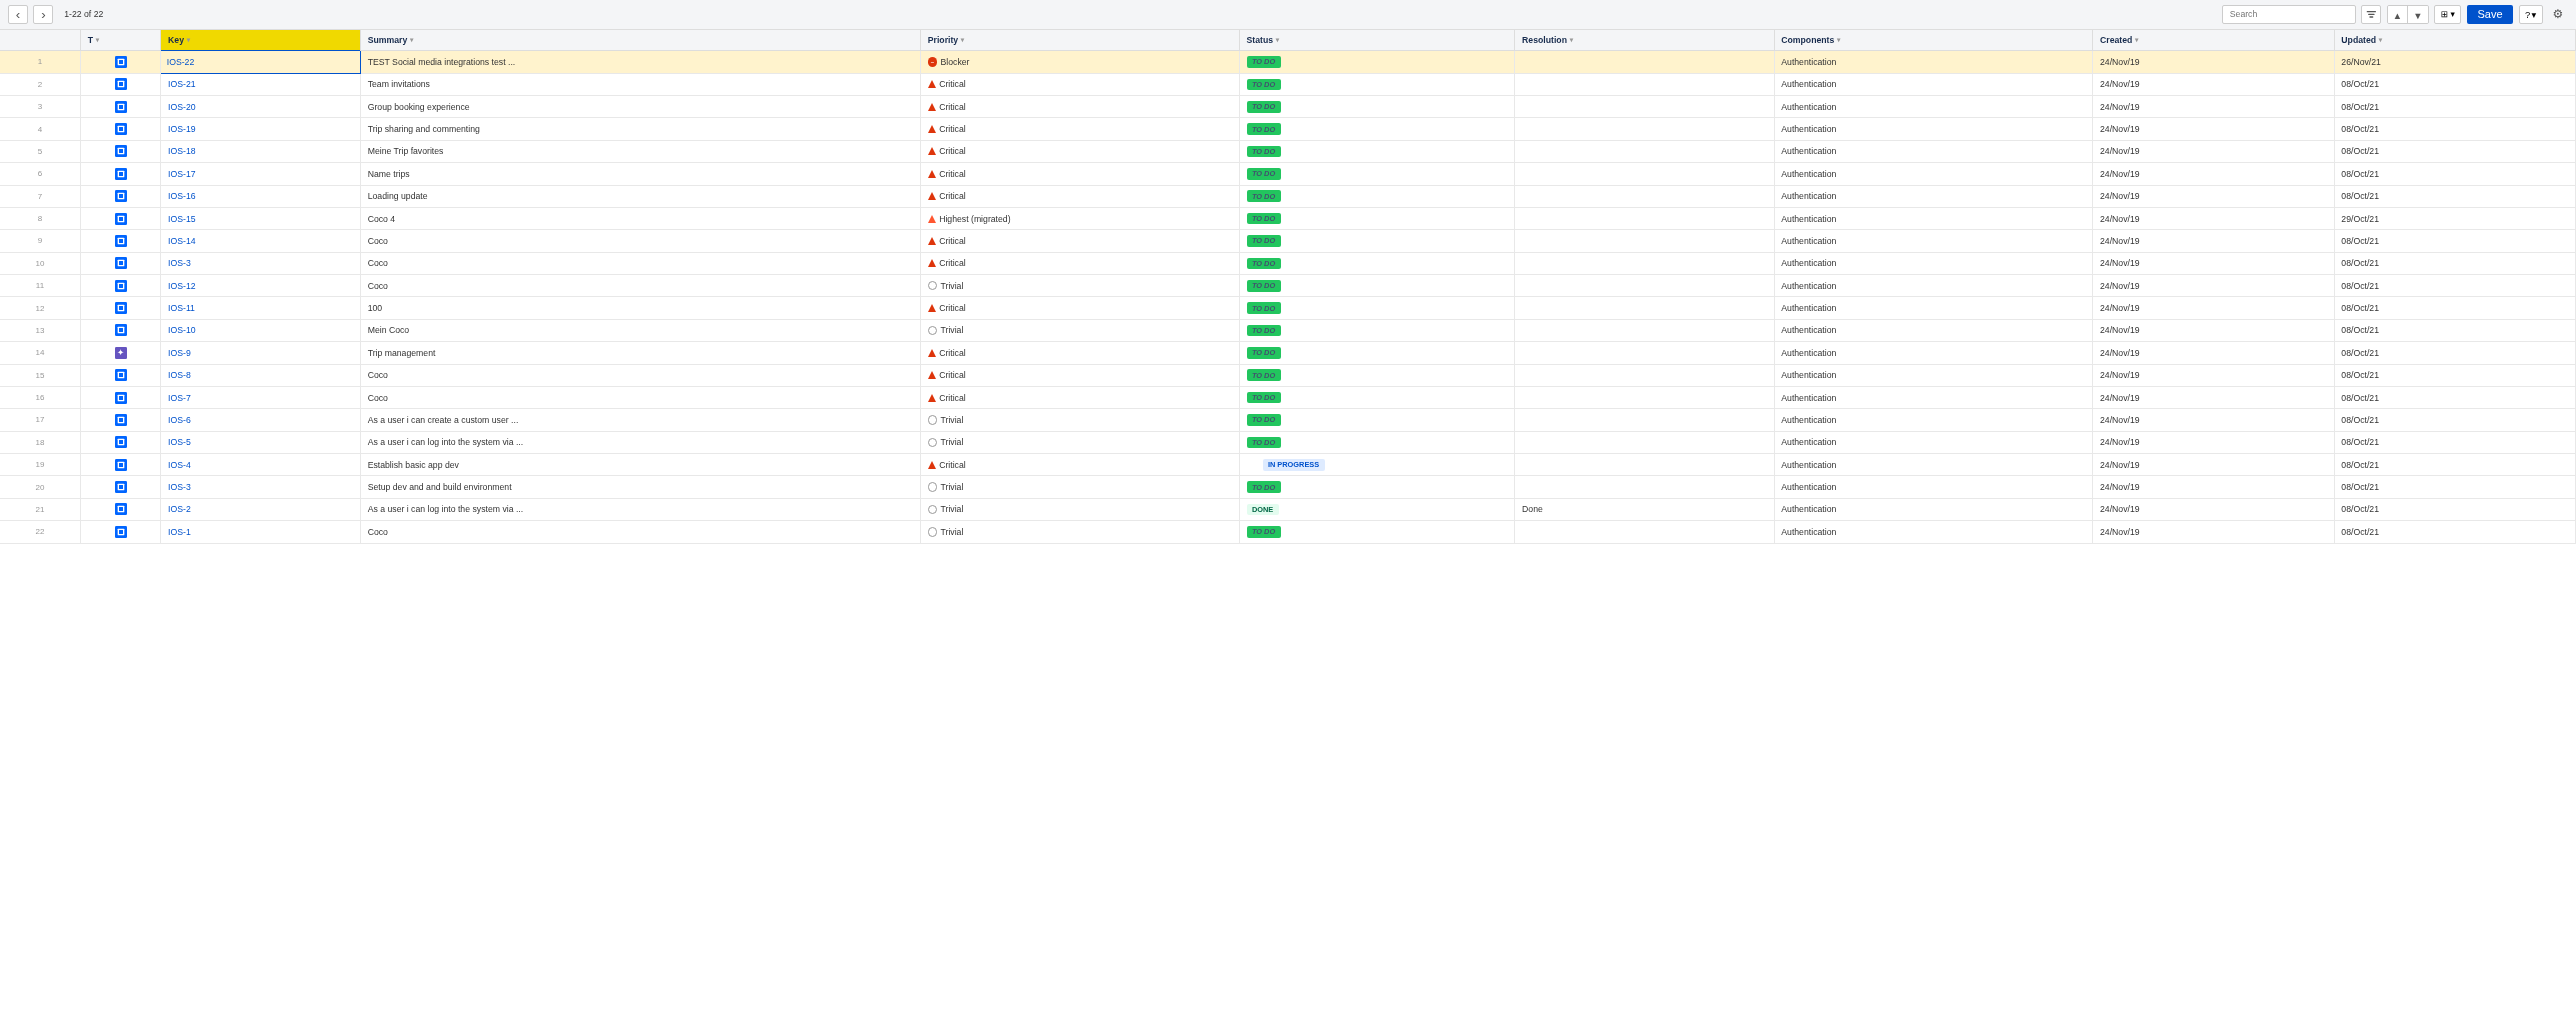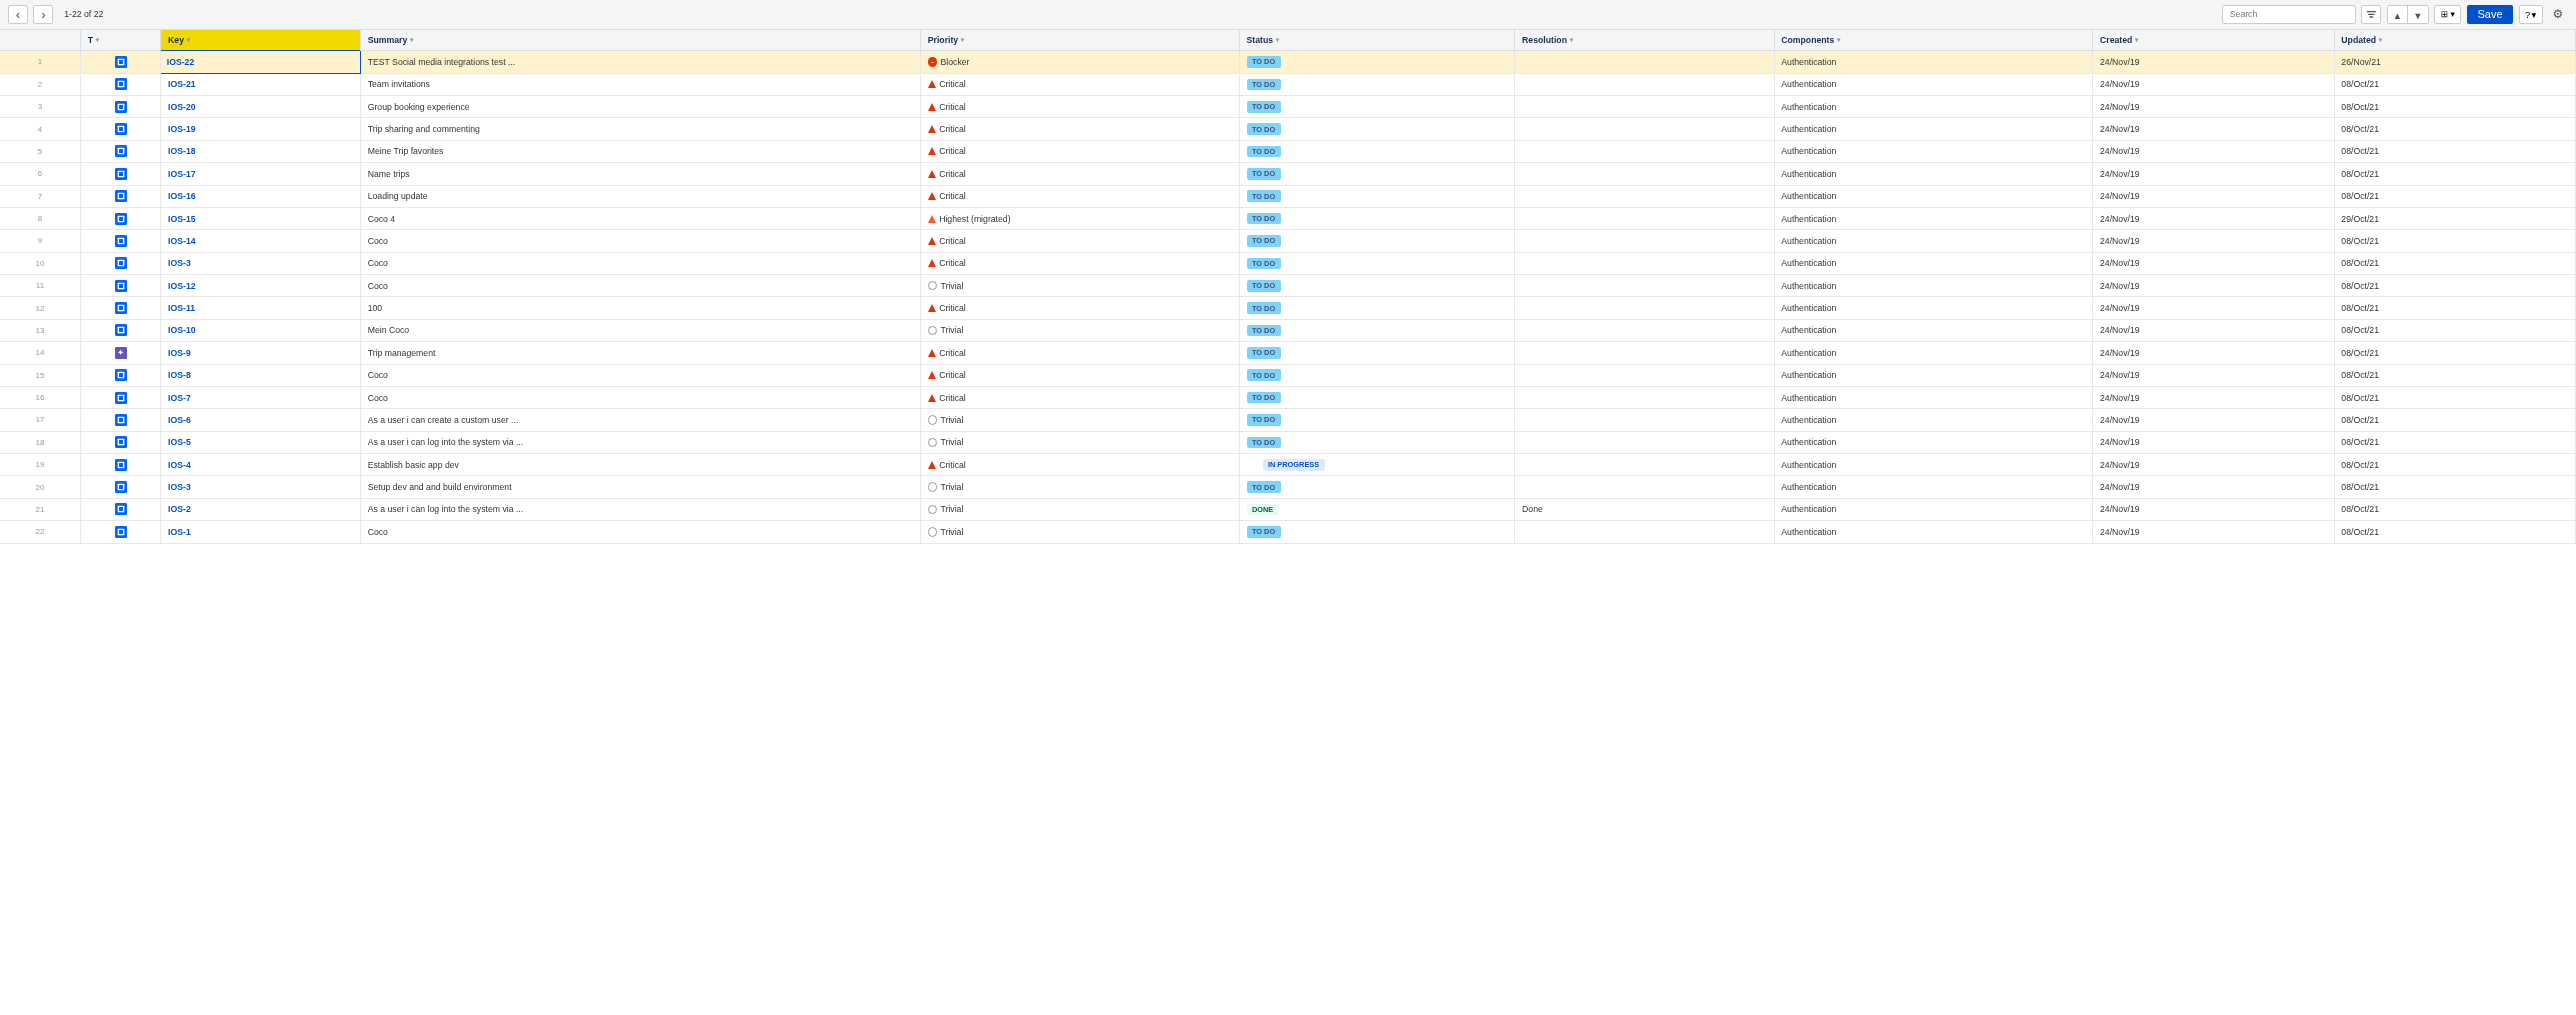--- a/index.html
+++ b/index.html
@@ -207,21 +207,21 @@
       border-radius: 1.3px;
       font-size: 7.4px;
       font-weight: bold;
     }
     .type-story { background: #0065ff; color: #fff; }
     .type-epic { background: #6554c0; color: #fff; }
 
     .key-link {
       color: #0052cc;
       text-decoration: none;
-      font-weight: 700;
+      font-weight: 400;
     }
 
     .key-cell-selected {
       border: 1.3px solid #0052cc;
       padding: 3.4px 5.4px;
     }
 
     .priority-cell {
       display: flex;
       align-items: center;
@@ -268,21 +268,21 @@
     }
 
     .status-badge {
       display: inline-block;
       padding: 1.3px 5.4px;
       border-radius: 2px;
       font-size: 7.4px;
       font-weight: 600;
       text-transform: uppercase;
     }
-    .status-todo { background: #7dd3fc; color: #42526e; }
+    .status-todo { background: #22c55e; color: #42526e; font-style: italic; }
     .status-inprogress { background: #deebff; color: #0052cc; margin-left: 16px; }
     .status-done { background: #e3fcef; color: #006644; }
 
     .col-t { width: 27px; }
     .col-key { width: 67px; }
     .col-summary { width: 188px; }
     .col-priority { width: 107px; }
     .col-status { width: 87px; }
     .col-resolution { width: 87px; }
     .col-components { width: 107px; }

